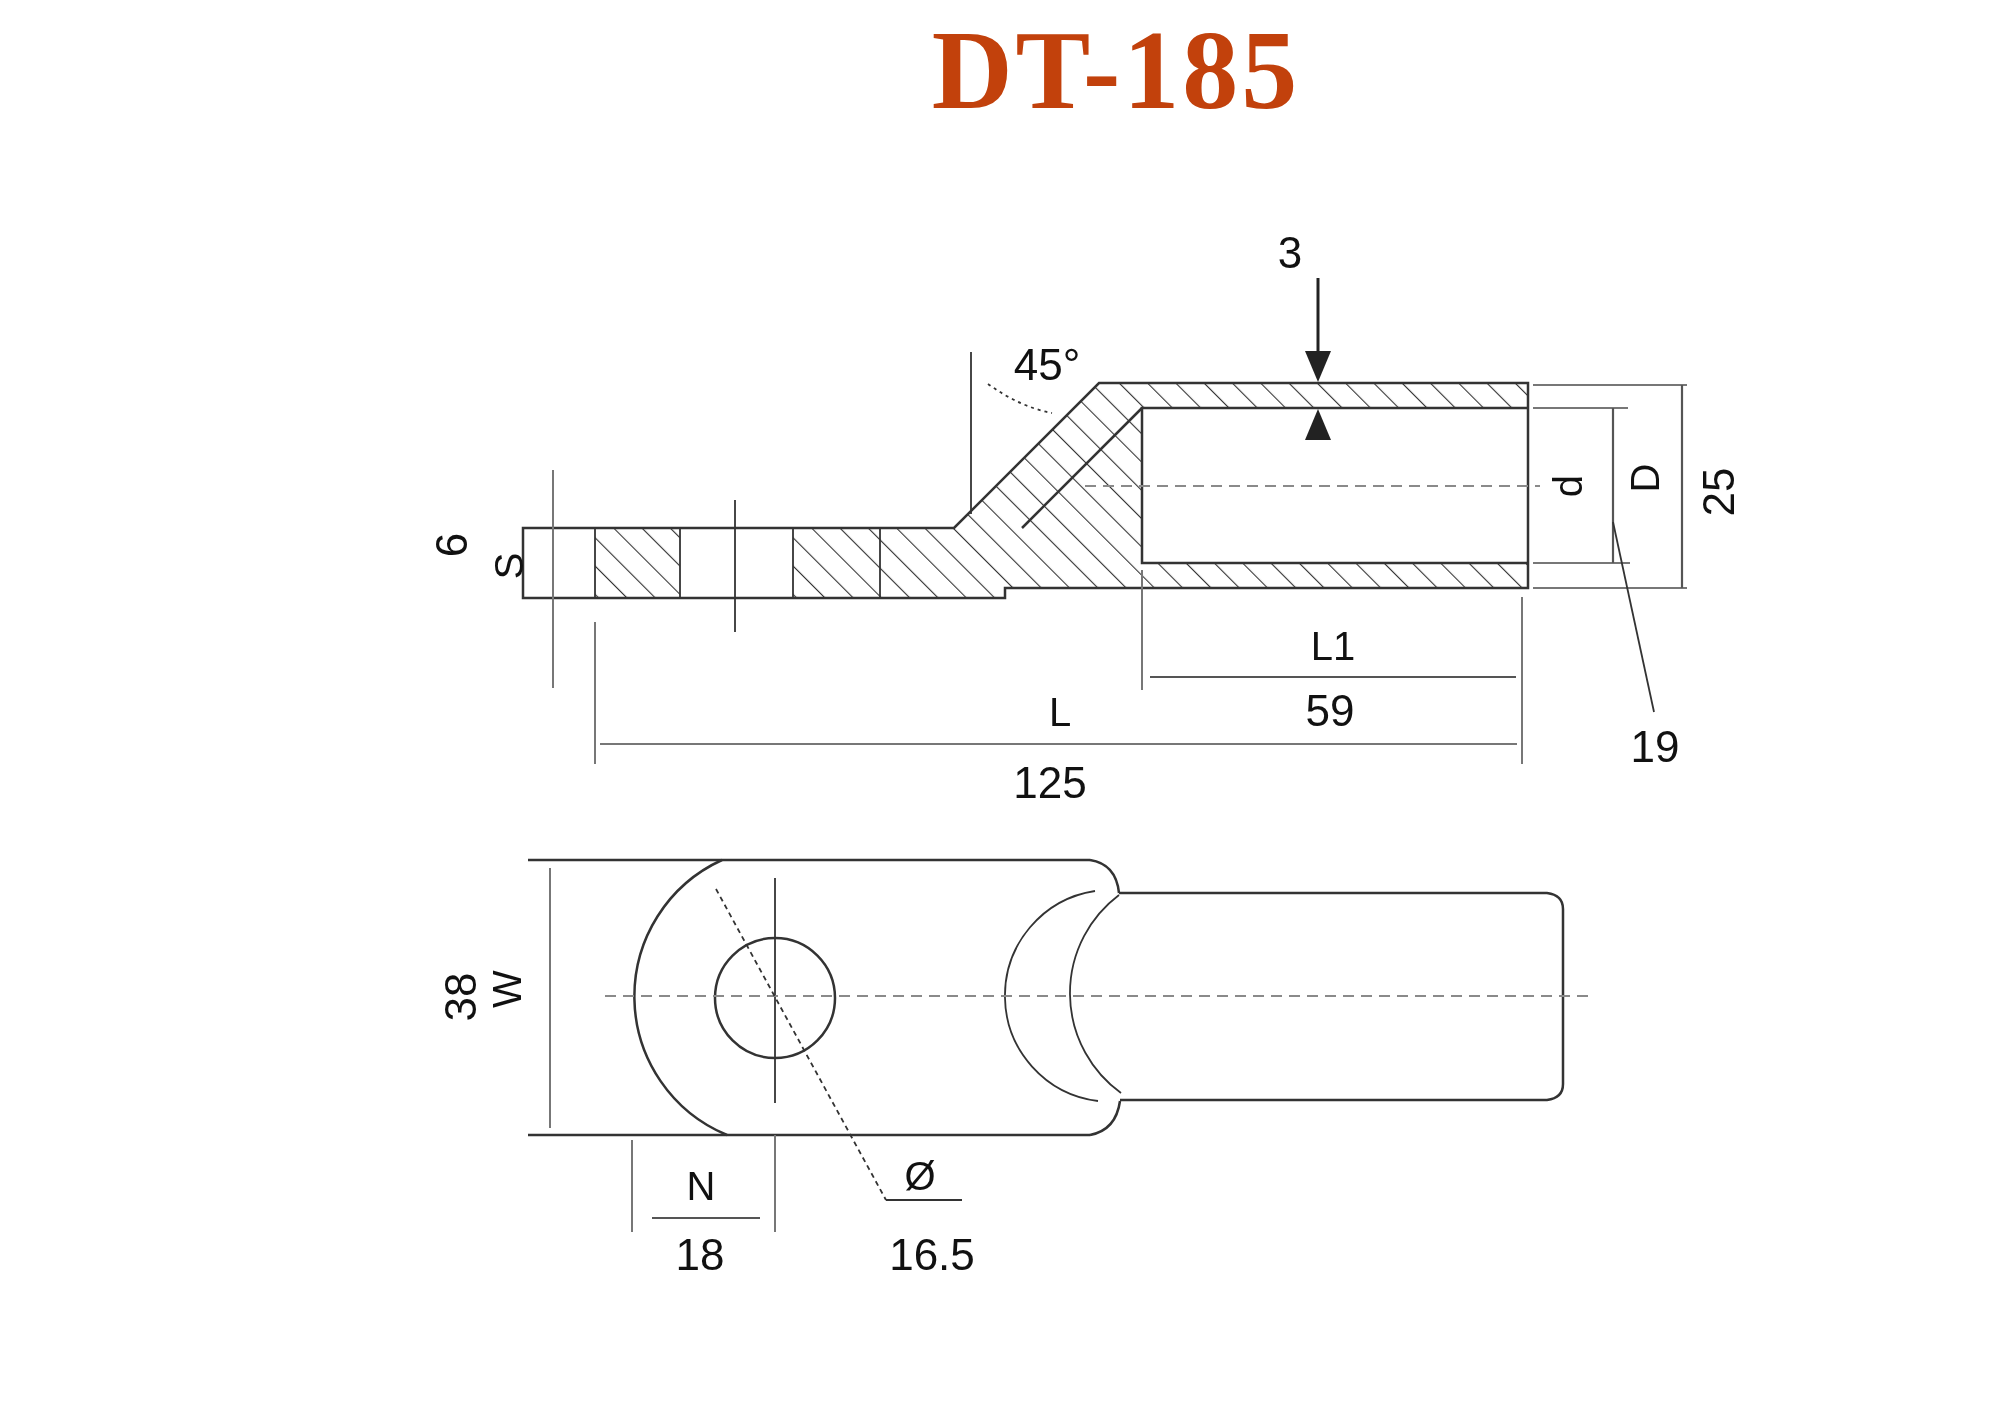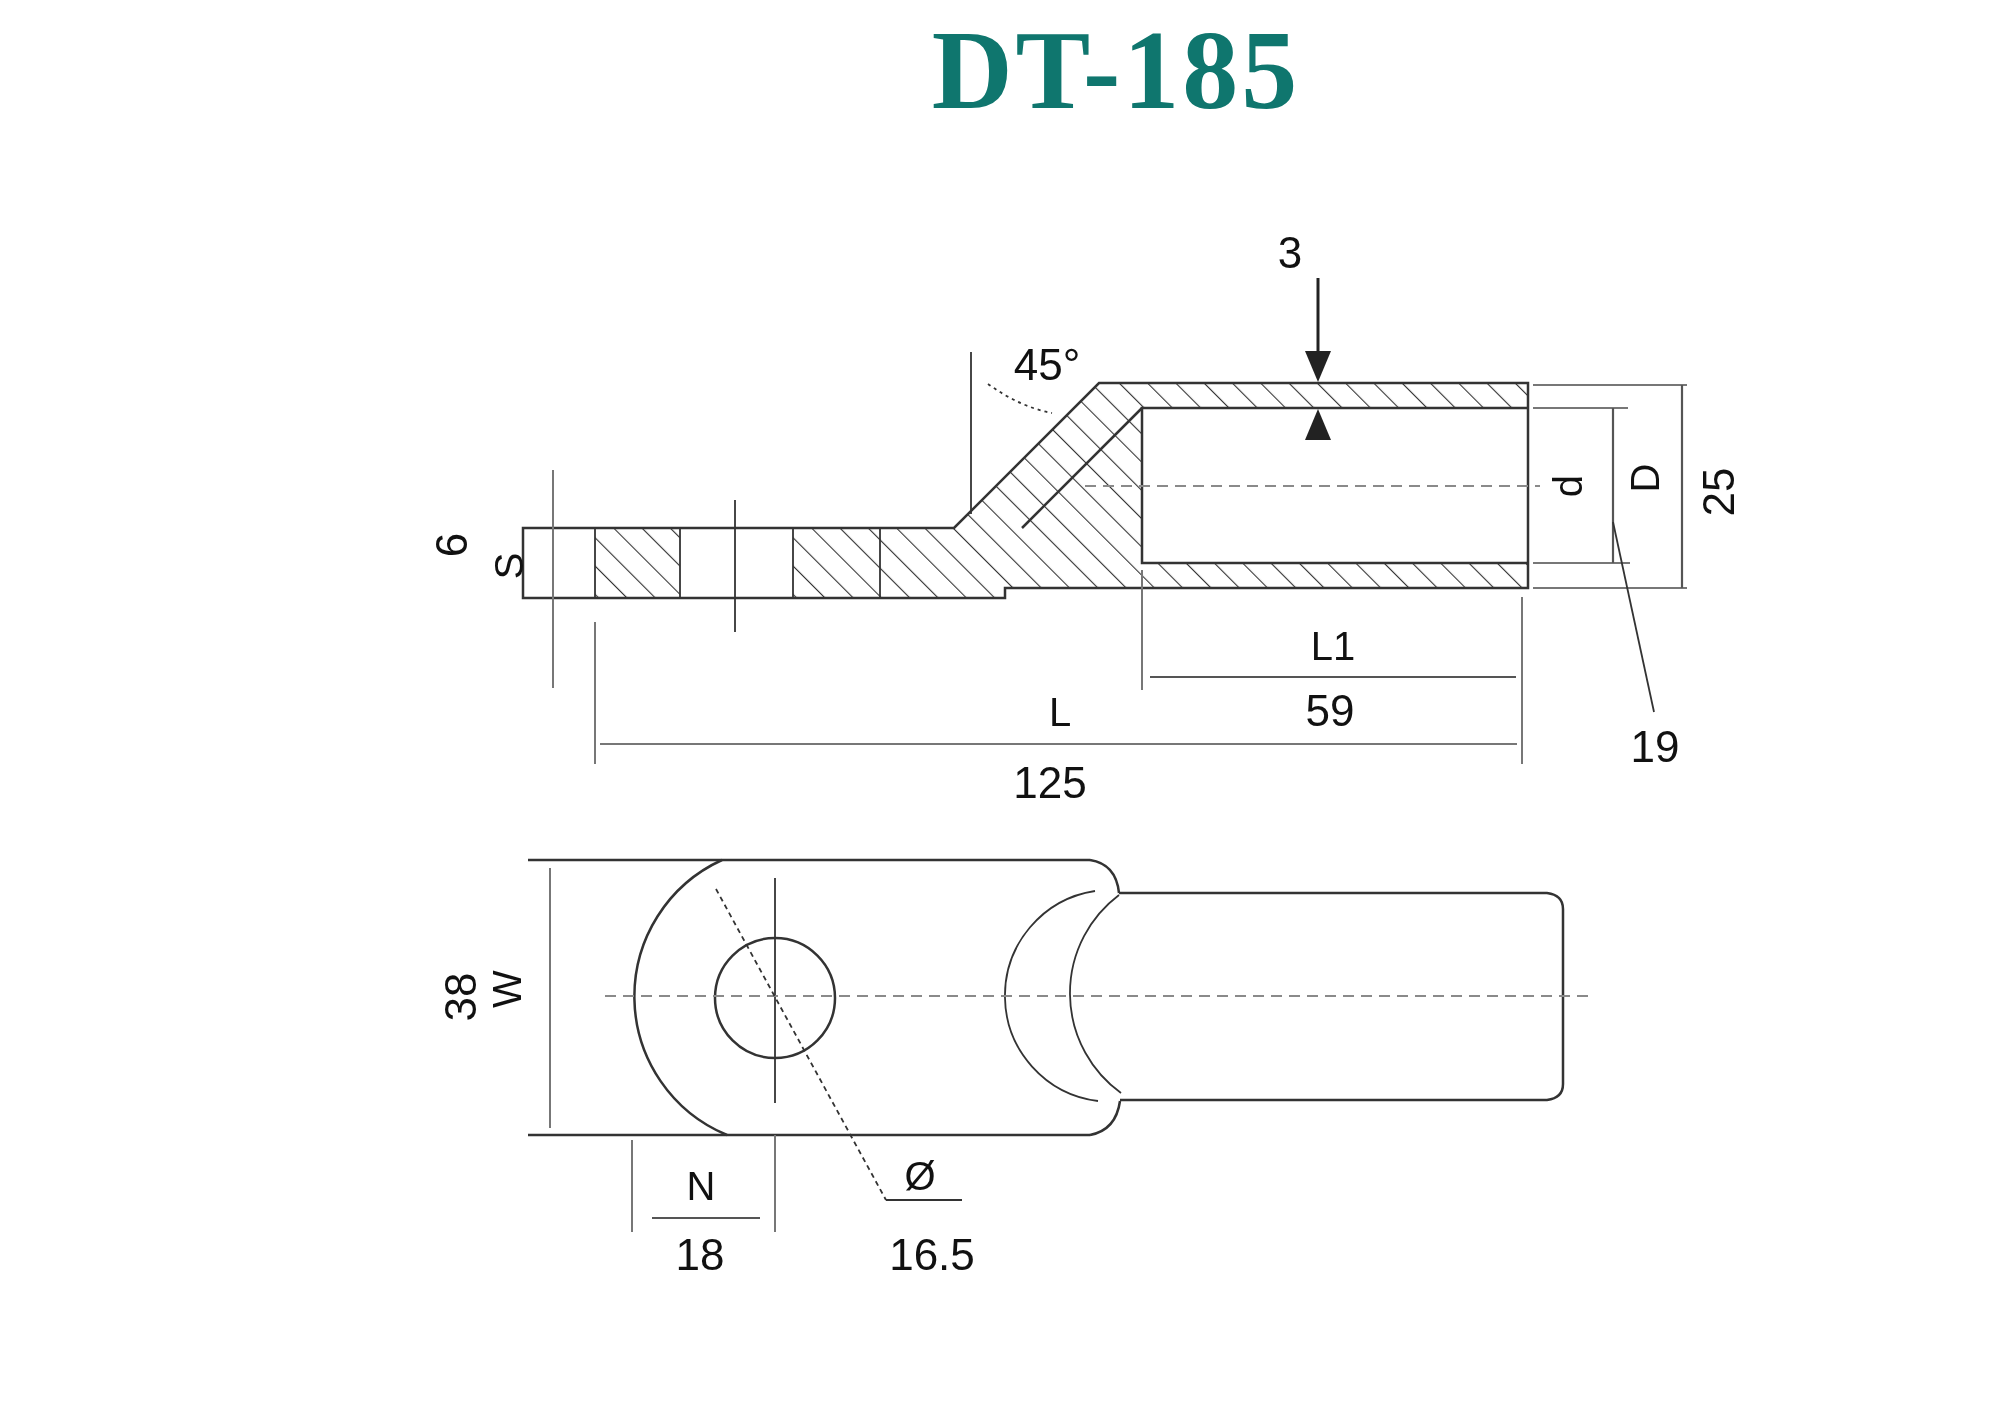--- a/index.html
+++ b/index.html
@@ -1,20 +1,20 @@
 <!DOCTYPE html>
 <html><head>
 <meta charset="utf-8">
 <style>
   html,body{margin:0;padding:0;background:#fff;}
   .page{position:relative;width:2000px;height:1428px;background:#ffffff;overflow:hidden;
         font-family:"Liberation Sans",sans-serif;}
   .title{position:absolute;left:616px;top:6px;width:1000px;margin:0;text-align:center;
          font-family:"Liberation Serif",serif;font-weight:bold;font-size:112px;
-         letter-spacing:3px;color:#0f766e;}
+         letter-spacing:3px;color:#c2410c;}
   svg{position:absolute;left:0;top:0;}
   svg text{font-family:"Liberation Sans",sans-serif;fill:#111;}
   .val{font-size:44px;}
   .sym{font-size:40px;}
   .geo{stroke:#333;stroke-width:2.5;fill:none;}
   .thin{stroke:#333;stroke-width:1.8;fill:none;}
   .dim{stroke:#777;stroke-width:2;fill:none;}
   .dim2{stroke:#555;stroke-width:2.2;fill:none;}
   .cl{stroke:#8a8a8a;stroke-width:2;fill:none;stroke-dasharray:11 7;}
 </style>

